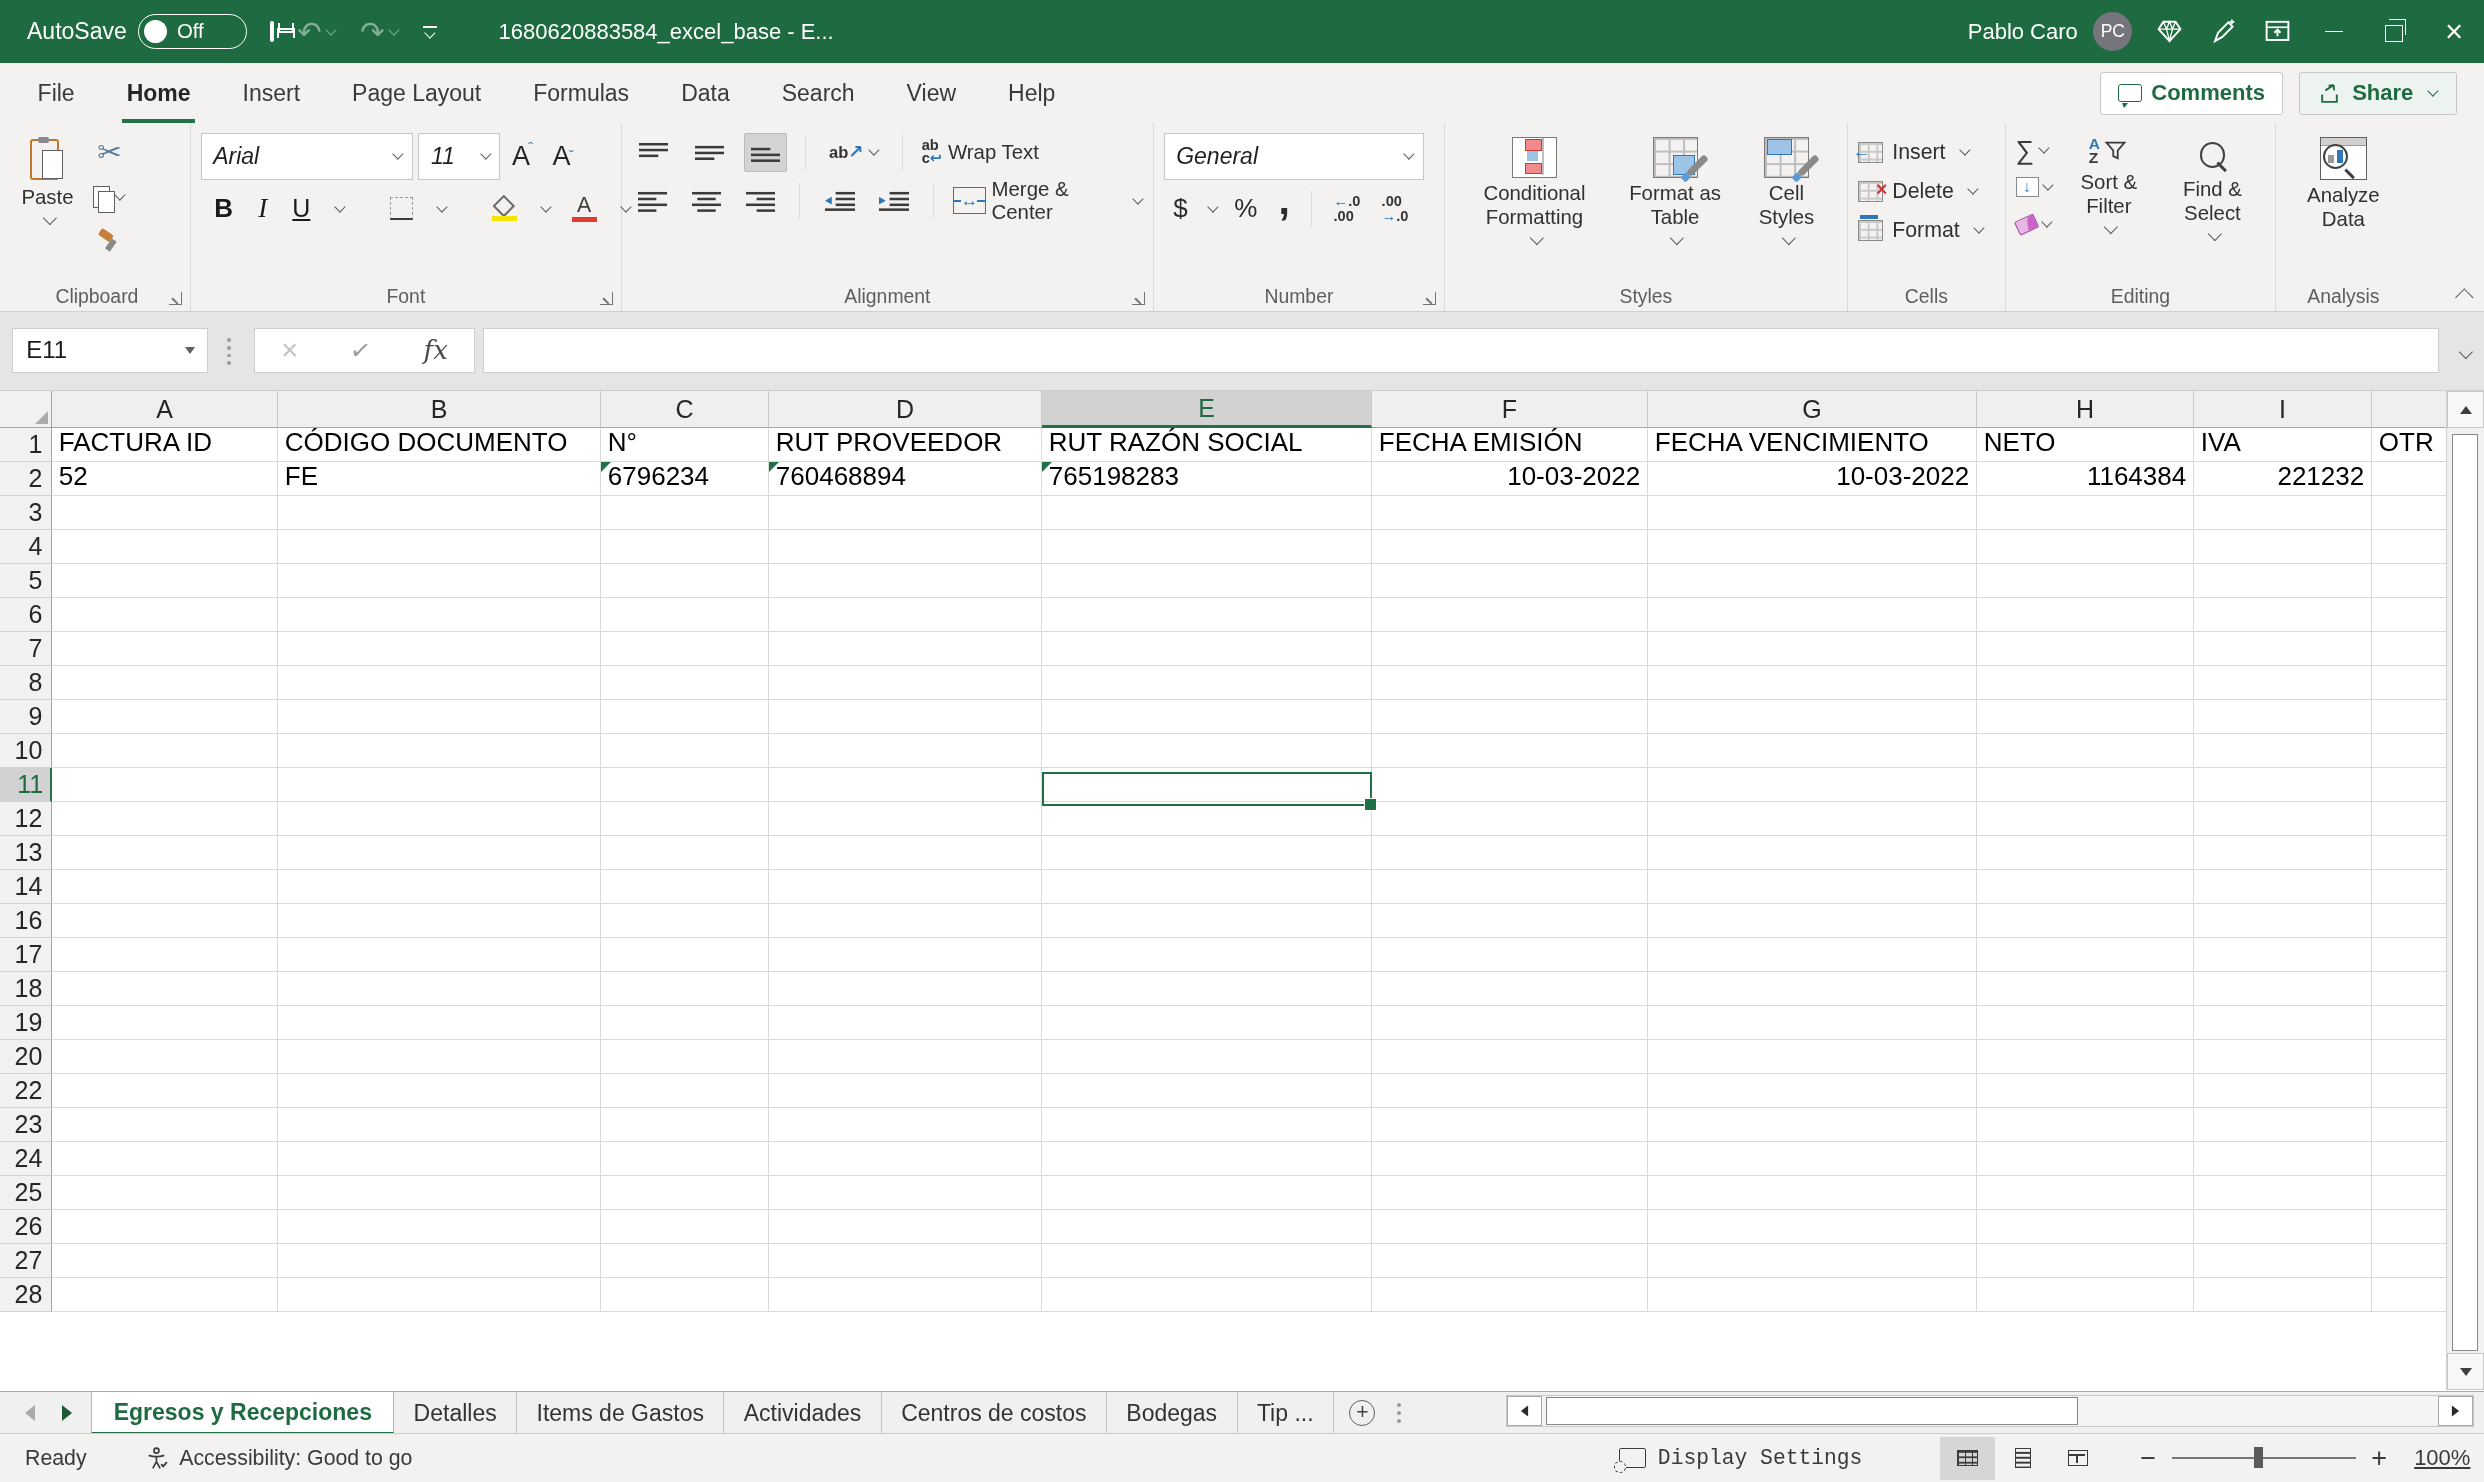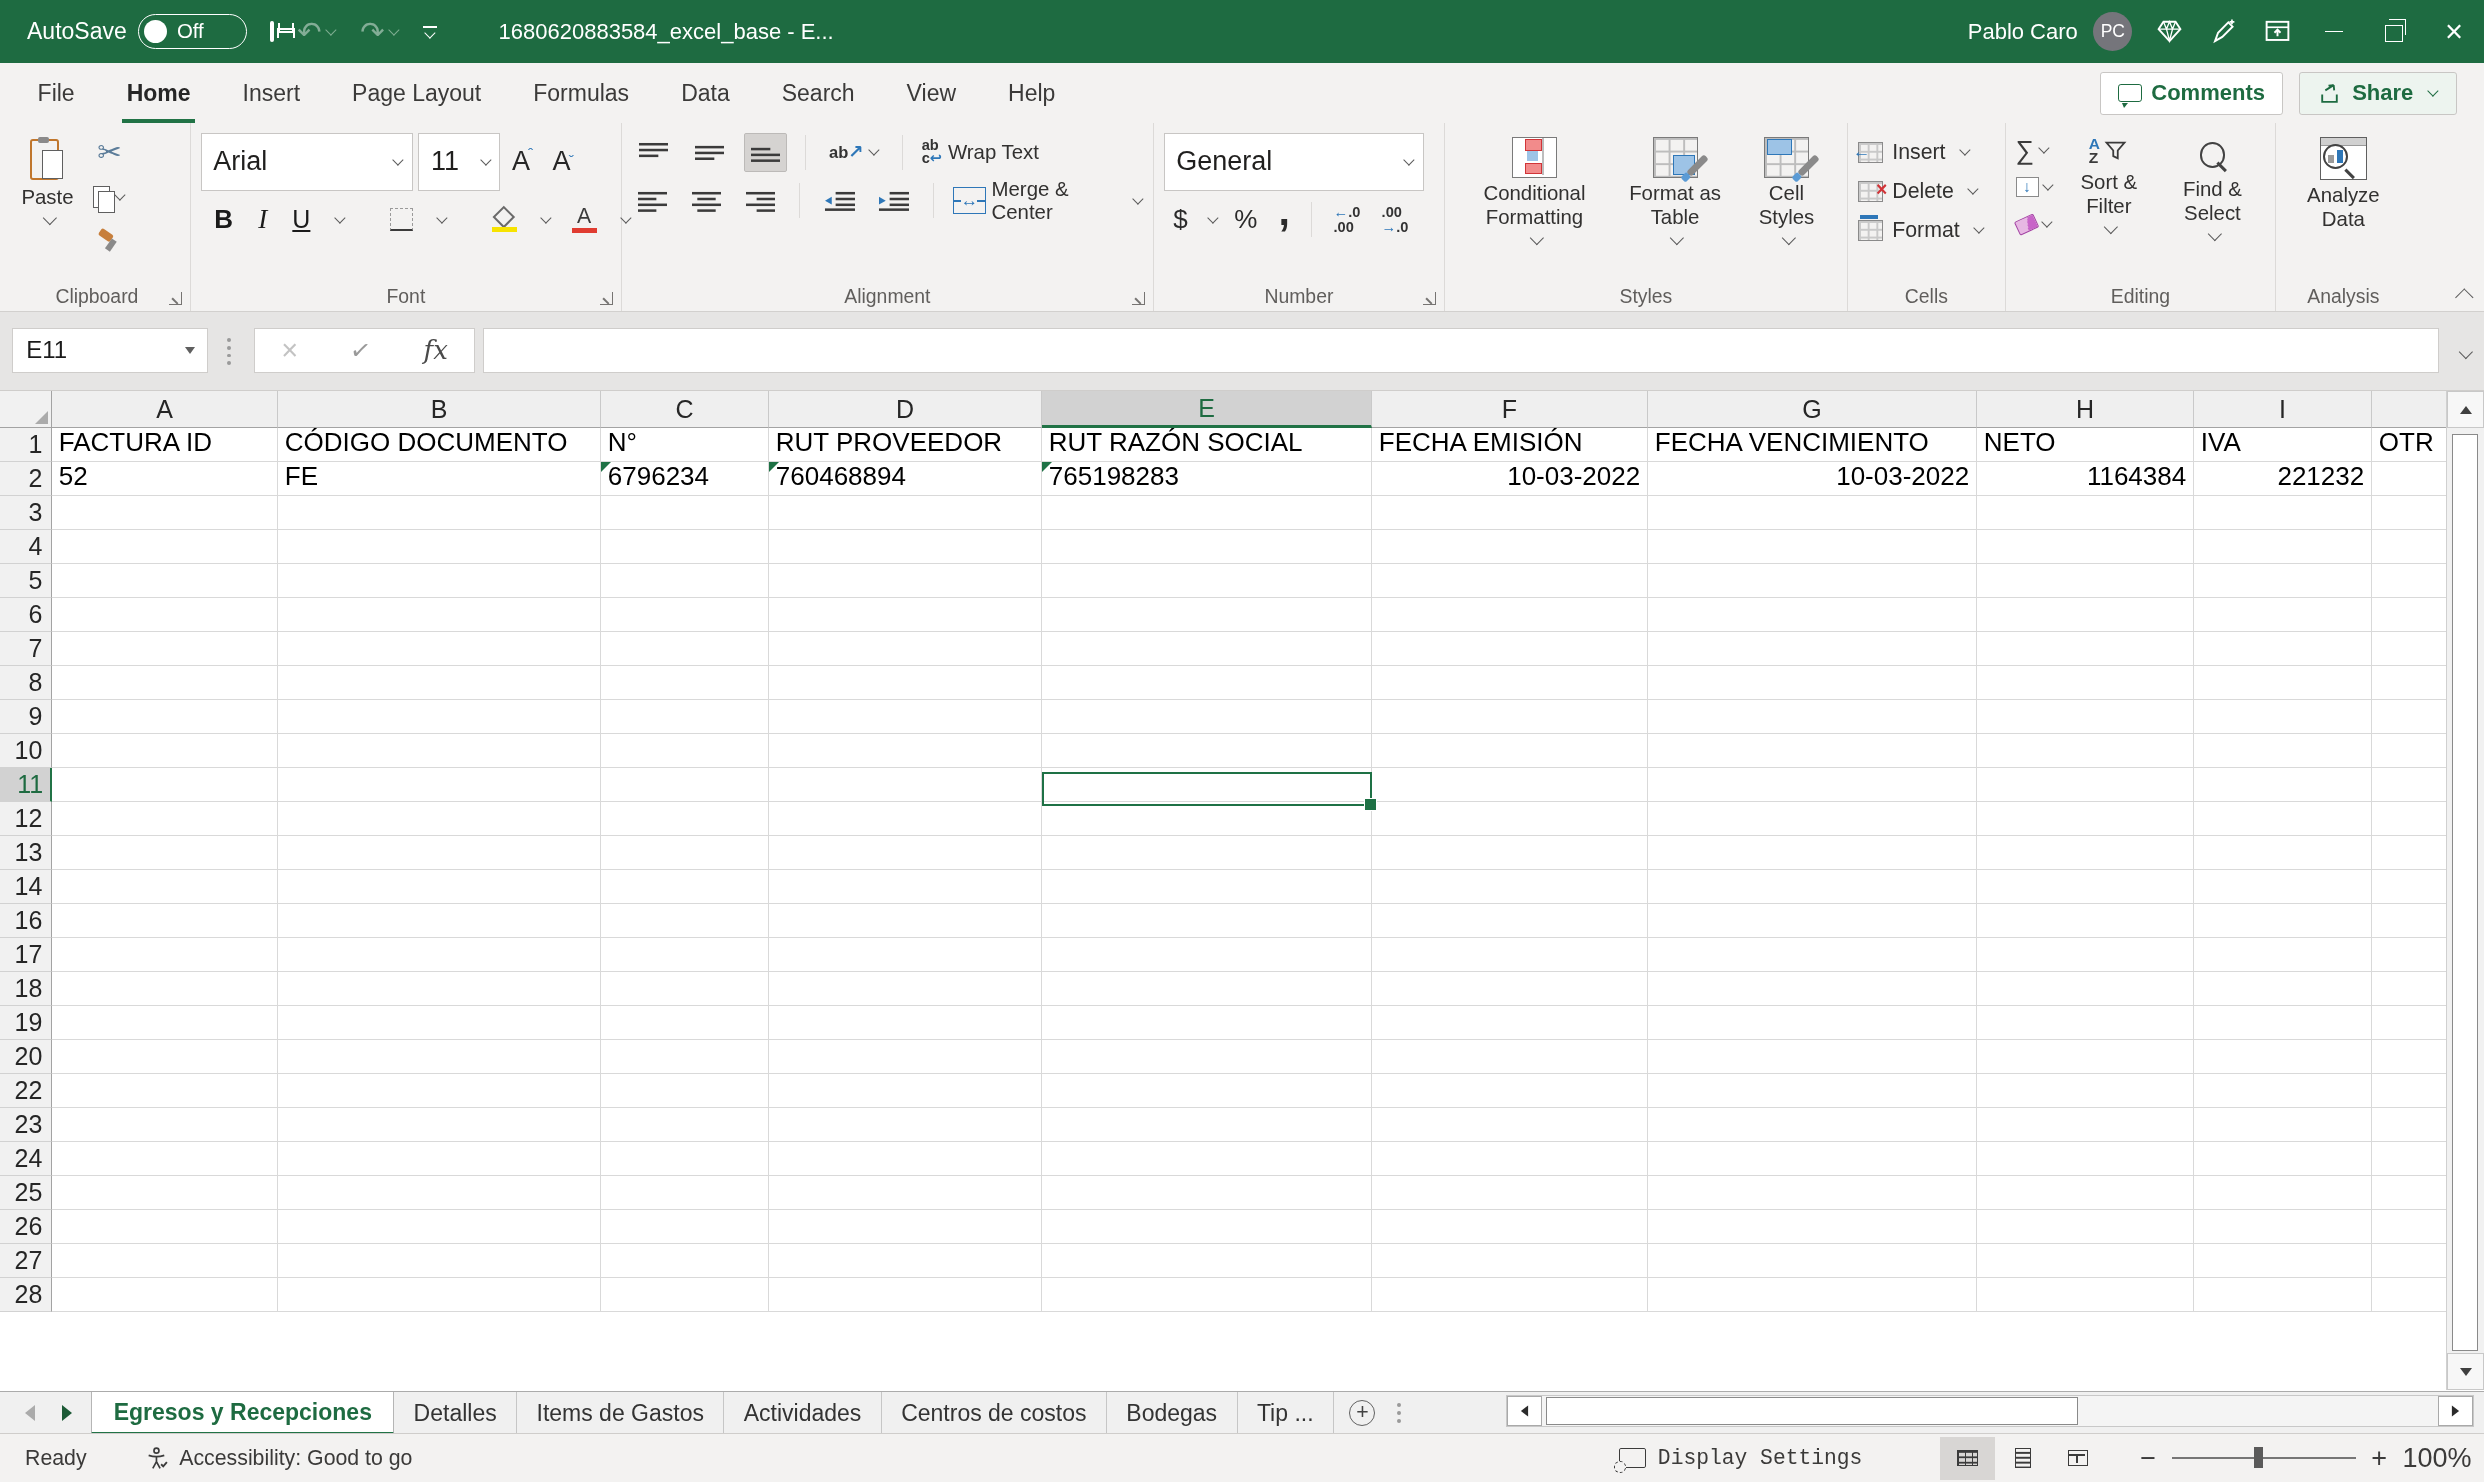--- a/index.html
+++ b/index.html
@@ -77,21 +77,21 @@
   .paste-clip{position:absolute;left:7.8px;top:0;width:11.6px;height:6.8px;background:#8a8a8a;border-radius:1.9px;}
   .paste-front{position:absolute;left:11.6px;top:13.6px;width:19.4px;height:27px;background:#fff;border:1.9px solid #5f5f5f;}
   .cut-ic{font-size:29px;color:#5B7C99;}
   .copy-ic{width:15.5px;height:19.4px;border:1.9px solid #5f5f5f;background:#fff;position:relative;}
   .copy-ic:after{content:"";position:absolute;left:3.9px;top:3.9px;width:15.5px;height:19.4px;border:1.9px solid #5f5f5f;background:#fff;}
   .fp-ic{width:25px;height:25px;position:relative;}
   .fp-ic:before{content:"";position:absolute;left:1.9px;top:1.9px;width:13.6px;height:7.8px;background:#C77F3C;transform:rotate(35deg);border-radius:1.9px;}
   .fp-ic:after{content:"";position:absolute;left:10.7px;top:9.7px;width:5.8px;height:11.6px;background:#8a8a8a;transform:rotate(35deg);}
   .clip-col{display:flex;flex-direction:column;gap:5.8px;align-items:center;margin-left:5.8px;}
   
-  .combo{height:58px;background:#fff;border:1px solid #C8C6C4;display:flex;align-items:center;font-size:27px;color:#201F1E;padding:0 7.8px 0 11.6px;box-sizing:border-box;}
+  .combo{height:47px;background:#fff;border:1px solid #C8C6C4;display:flex;align-items:center;font-size:23px;color:#201F1E;padding:0 7.8px 0 11.6px;box-sizing:border-box;font-style:italic;}
   .combo .fill{flex:1;}
   .fgrow{display:flex;flex-direction:column;gap:9.7px;}
   .frow{display:flex;align-items:center;gap:5.8px;}
   .fontsz-btn{font-size:27px;color:#262626;position:relative;padding:0 5.8px;}
   .caret-b{color:#2E77B8;font-size:15.5px;position:relative;top:-11.6px;left:-1.9px;}
   .bold-b{font-weight:800;font-size:26px;color:#1b1b1b;}
   .ital-b{font-family:"Liberation Serif",serif;font-style:italic;font-size:27px;color:#1b1b1b;}
   .und-b{font-size:25px;text-decoration:underline;color:#1b1b1b;}
   .border-ic{width:23px;height:23px;border:1.9px dashed #9a9a9a;border-bottom:2.9px solid #3b3b3b;box-sizing:border-box;}
   .fill-ic{width:25px;height:25px;position:relative;}
@@ -222,21 +222,21 @@
      background-size:7px 5.4px;box-sizing:border-box;}
   .vw-page{width:16.5px;height:20.4px;border:1.9px solid #3b3b3b;background:linear-gradient(#3b3b3b 1.5px,transparent 1.5px);background-size:100% 4.9px;background-position:0 2.9px;box-sizing:border-box;background-repeat:repeat-y;}
   .vw-break{width:20.4px;height:16.5px;border:1.9px solid #3b3b3b;position:relative;box-sizing:border-box;}
   .vw-break:after{content:"";position:absolute;left:7.8px;top:4.9px;width:1.9px;height:7.8px;background:#3b3b3b;}
   .vw-break:before{content:"";position:absolute;left:0;top:2.9px;width:16.5px;height:1.9px;background:#3b3b3b;}
   .zoomctl{display:flex;align-items:center;gap:15.5px;margin-left:35px;}
   .zminus{font-size:27px;color:#3b3b3b;}
   .ztrack{width:184px;height:2.9px;background:#767676;position:relative;}
   .zthumb{position:absolute;left:45%;top:-9.7px;width:8.7px;height:21.3px;background:#5A5A5A;}
   .zplus{font-size:27px;color:#3b3b3b;}
-  .zlevel{width:68px;text-align:right;font-size:27px;}
+  .zlevel{width:68px;text-align:right;font-size:22px;text-decoration:underline;}
 </style>
 </head>
 <body>
 
 <div class="abs strip-blue"></div>
 <div class="abs strip-light"></div>
 
 <div id="titlebar" class="abs">
   <div class="tb-left">
     <div class="autosave">

